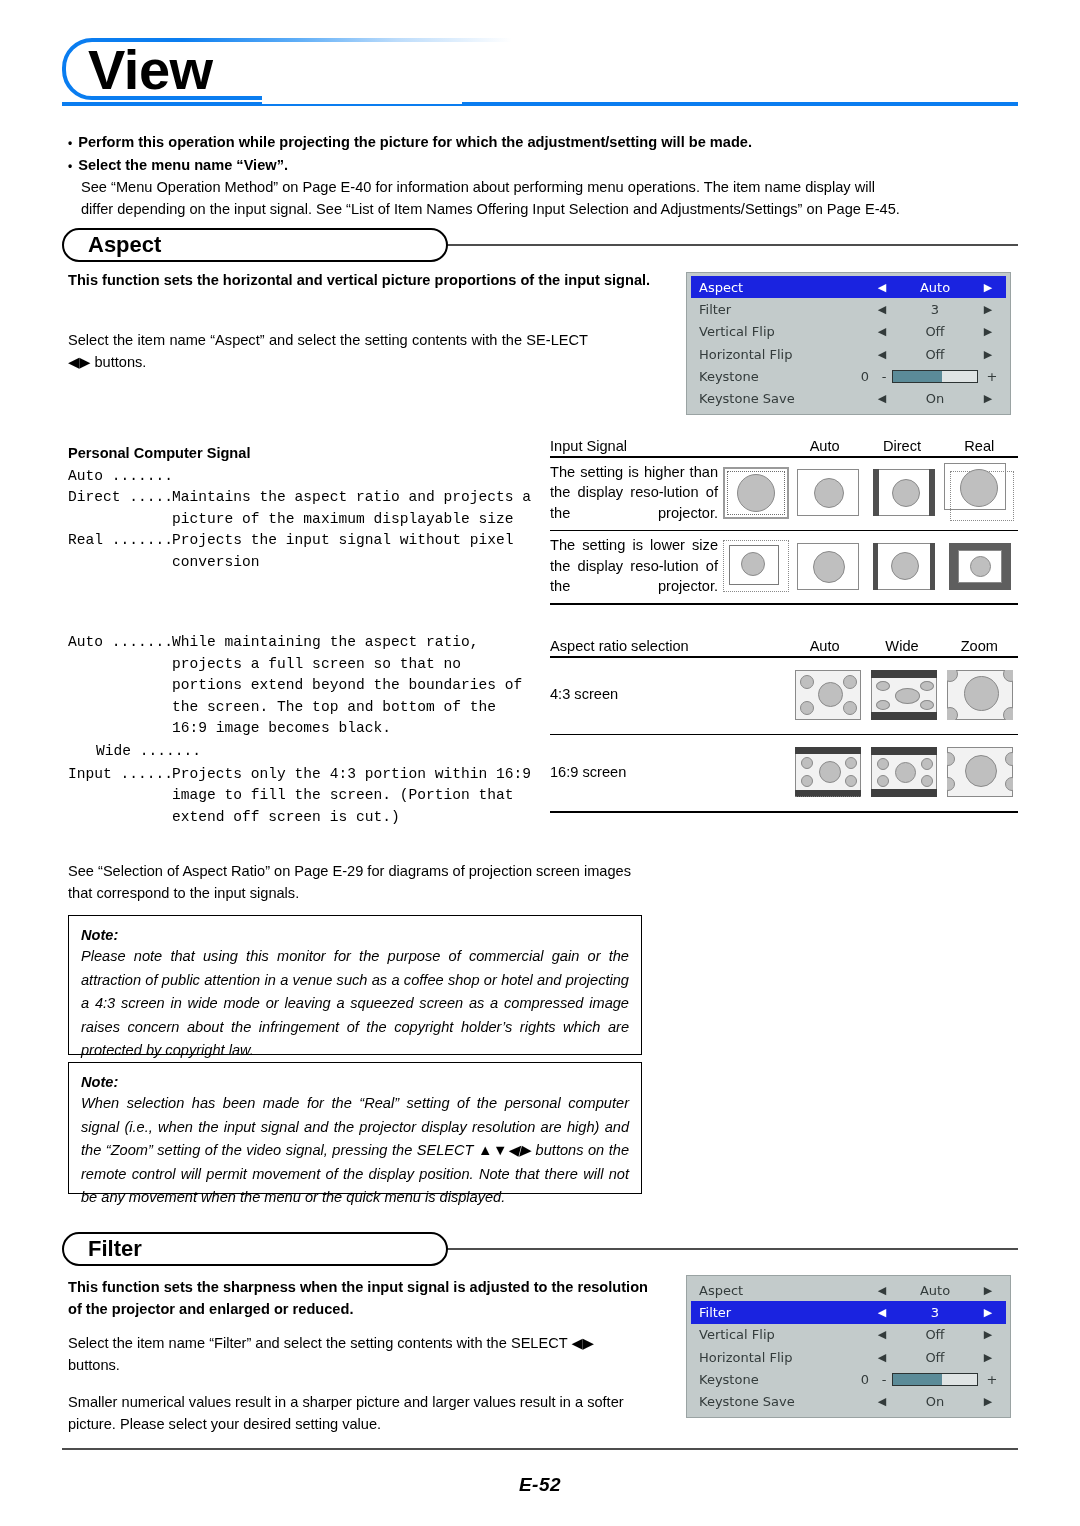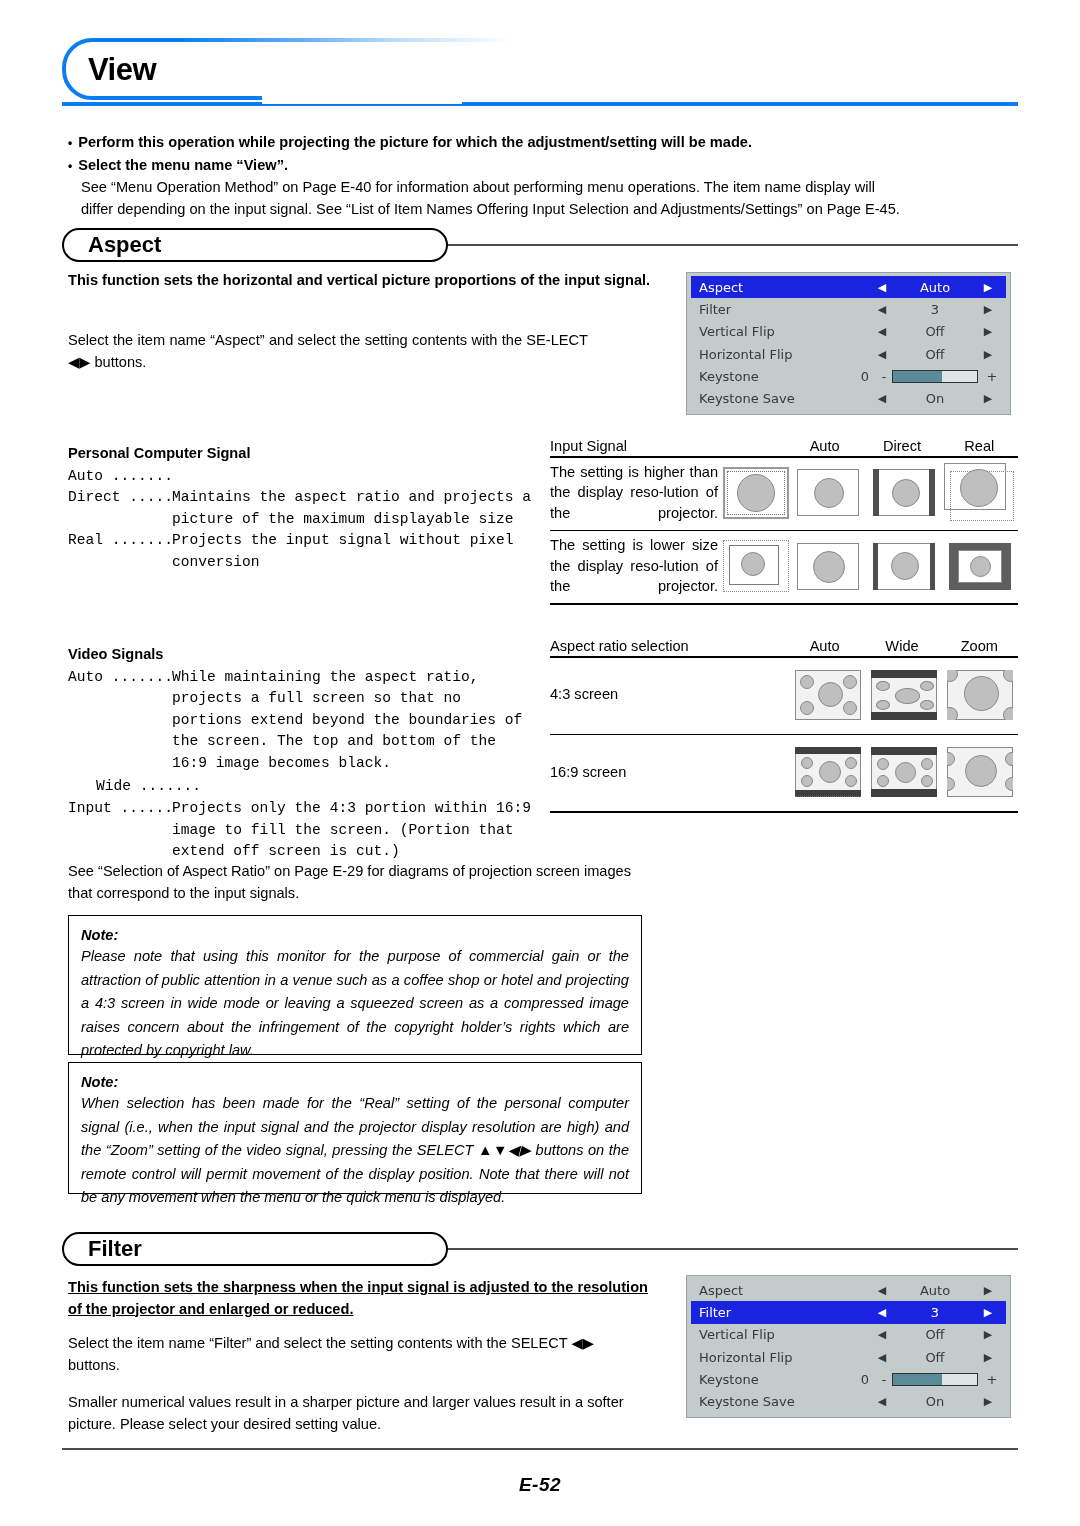--- a/index.html
+++ b/index.html
@@ -61,21 +61,21 @@
     top: 0px;
     width: 330px;
     height: 4px;
     background: linear-gradient(to right, #0a7df0 0%, #5faef7 35%, #bcdcfb 65%, #ffffff 100%);
     z-index: 4;
   }
   .header-title {
     position: absolute;
     left: 26px;
     top: 6px;
-    font-size: 31px;
+    font-size: 56px;
     font-weight: bold;
     letter-spacing: -0.5px;
     line-height: 52px;
     z-index: 5;
   }
 
   
   .intro {
     position: absolute;
     left: 68px;
@@ -420,21 +420,20 @@
     <div class="dl-term">Direct ..........</div>
     <div class="dl-desc">Maintains the aspect ratio and projects a picture of the maximum displayable size</div>
   </div>
   <div class="dl-row">
     <div class="dl-term">Real ...........</div>
     <div class="dl-desc">Projects the input signal without pixel conversion</div>
   </div>
 </div>
 
 <div class="deflist" style="left:68px; top:632px;">
-  <div class="dl-head">Video Signals</div>
   <div class="dl-row">
     <div class="dl-term">Auto ...........</div>
     <div class="dl-desc">While maintaining the aspect ratio, projects a full screen so that no portions extend beyond the boundaries of the screen. The top and bottom of the 16:9 image becomes black.</div>
   </div>
   <div class="dl-row" style="margin-top:1px;margin-left:28px;">
     <div class="dl-term">Wide ..........</div>
   </div>
   <div class="dl-row" style="margin-top:1px;">
     <div class="dl-term">Input ..........</div>
     <div class="dl-desc">Projects only the 4:3 portion within 16:9 image to fill the screen. (Portion that extend off screen is cut.)</div>
@@ -614,21 +613,21 @@
   <div class="note-title">Note:</div>
   <div class="note-body">When selection has been made for the “Real” setting of the personal computer signal (i.e., when the input signal and the projector display resolution are high) and the “Zoom” setting of the video signal, pressing the SELECT ▲▼◀▶ buttons on the remote control will permit movement of the display position. Note that there will not be any movement when the menu or the quick menu is displayed.</div>
 </div>
 
 <div class="section-tab" style="left:62px; top:1232px;">
   <div class="tab-rule"></div>
   <div class="tab-pill"></div>
   <div class="tab-label">Filter</div>
 </div>
 
-<div class="txt bold" style="left:68px; top:1277px; width:580px; text-align:justify;text-decoration:underline;">This function sets the sharpness when the input signal is adjusted to the resolution of the projector and enlarged or reduced.</div>
+<div class="txt bold" style="left:68px; top:1277px; width:580px; text-align:justify;">This function sets the sharpness when the input signal is adjusted to the resolution of the projector and enlarged or reduced.</div>
 <div class="txt" style="left:68px; top:1333px; width:580px;">Select the item name “Filter” and select the setting contents with the SELECT ◀▶ buttons.</div>
 <div class="txt" style="left:68px; top:1392px; width:580px;">Smaller numerical values result in a sharper picture and larger values result in a softer picture. Please select your desired setting value.</div>
 
 <div class="osd" id="osd-filter" style="left:686px; top:1275px; width:325px;">
     <div class="osd-row">
       <span class="osd-name">Aspect</span>
       <span class="osd-arrow-l">◀</span>
       <span class="osd-val">Auto</span>
       <span class="osd-arrow-r">▶</span>
     </div>

